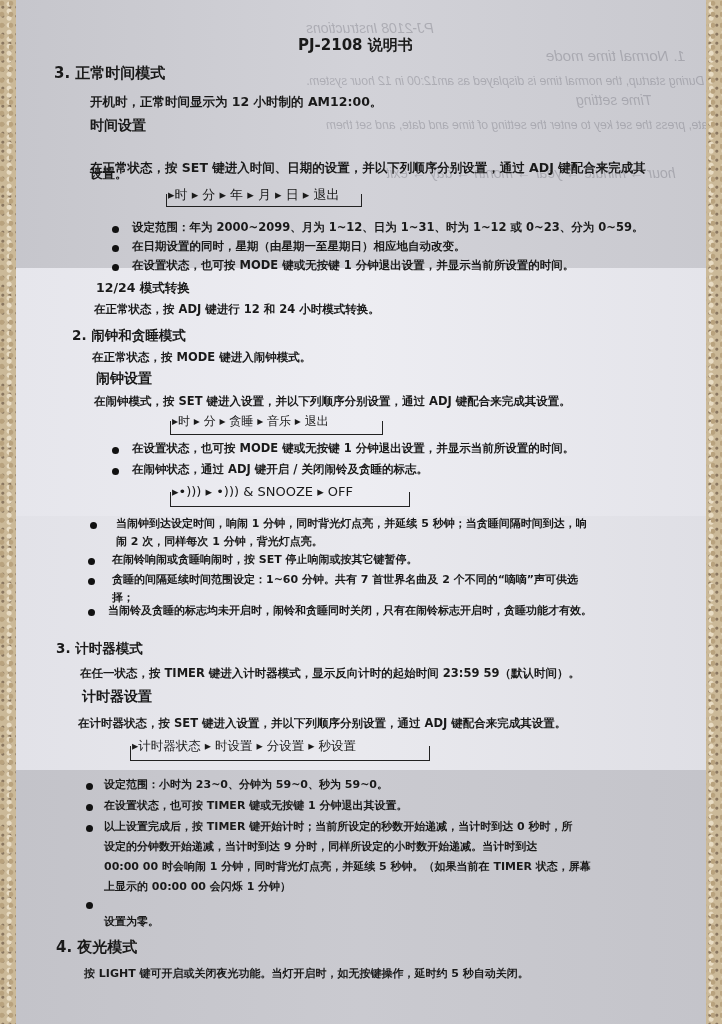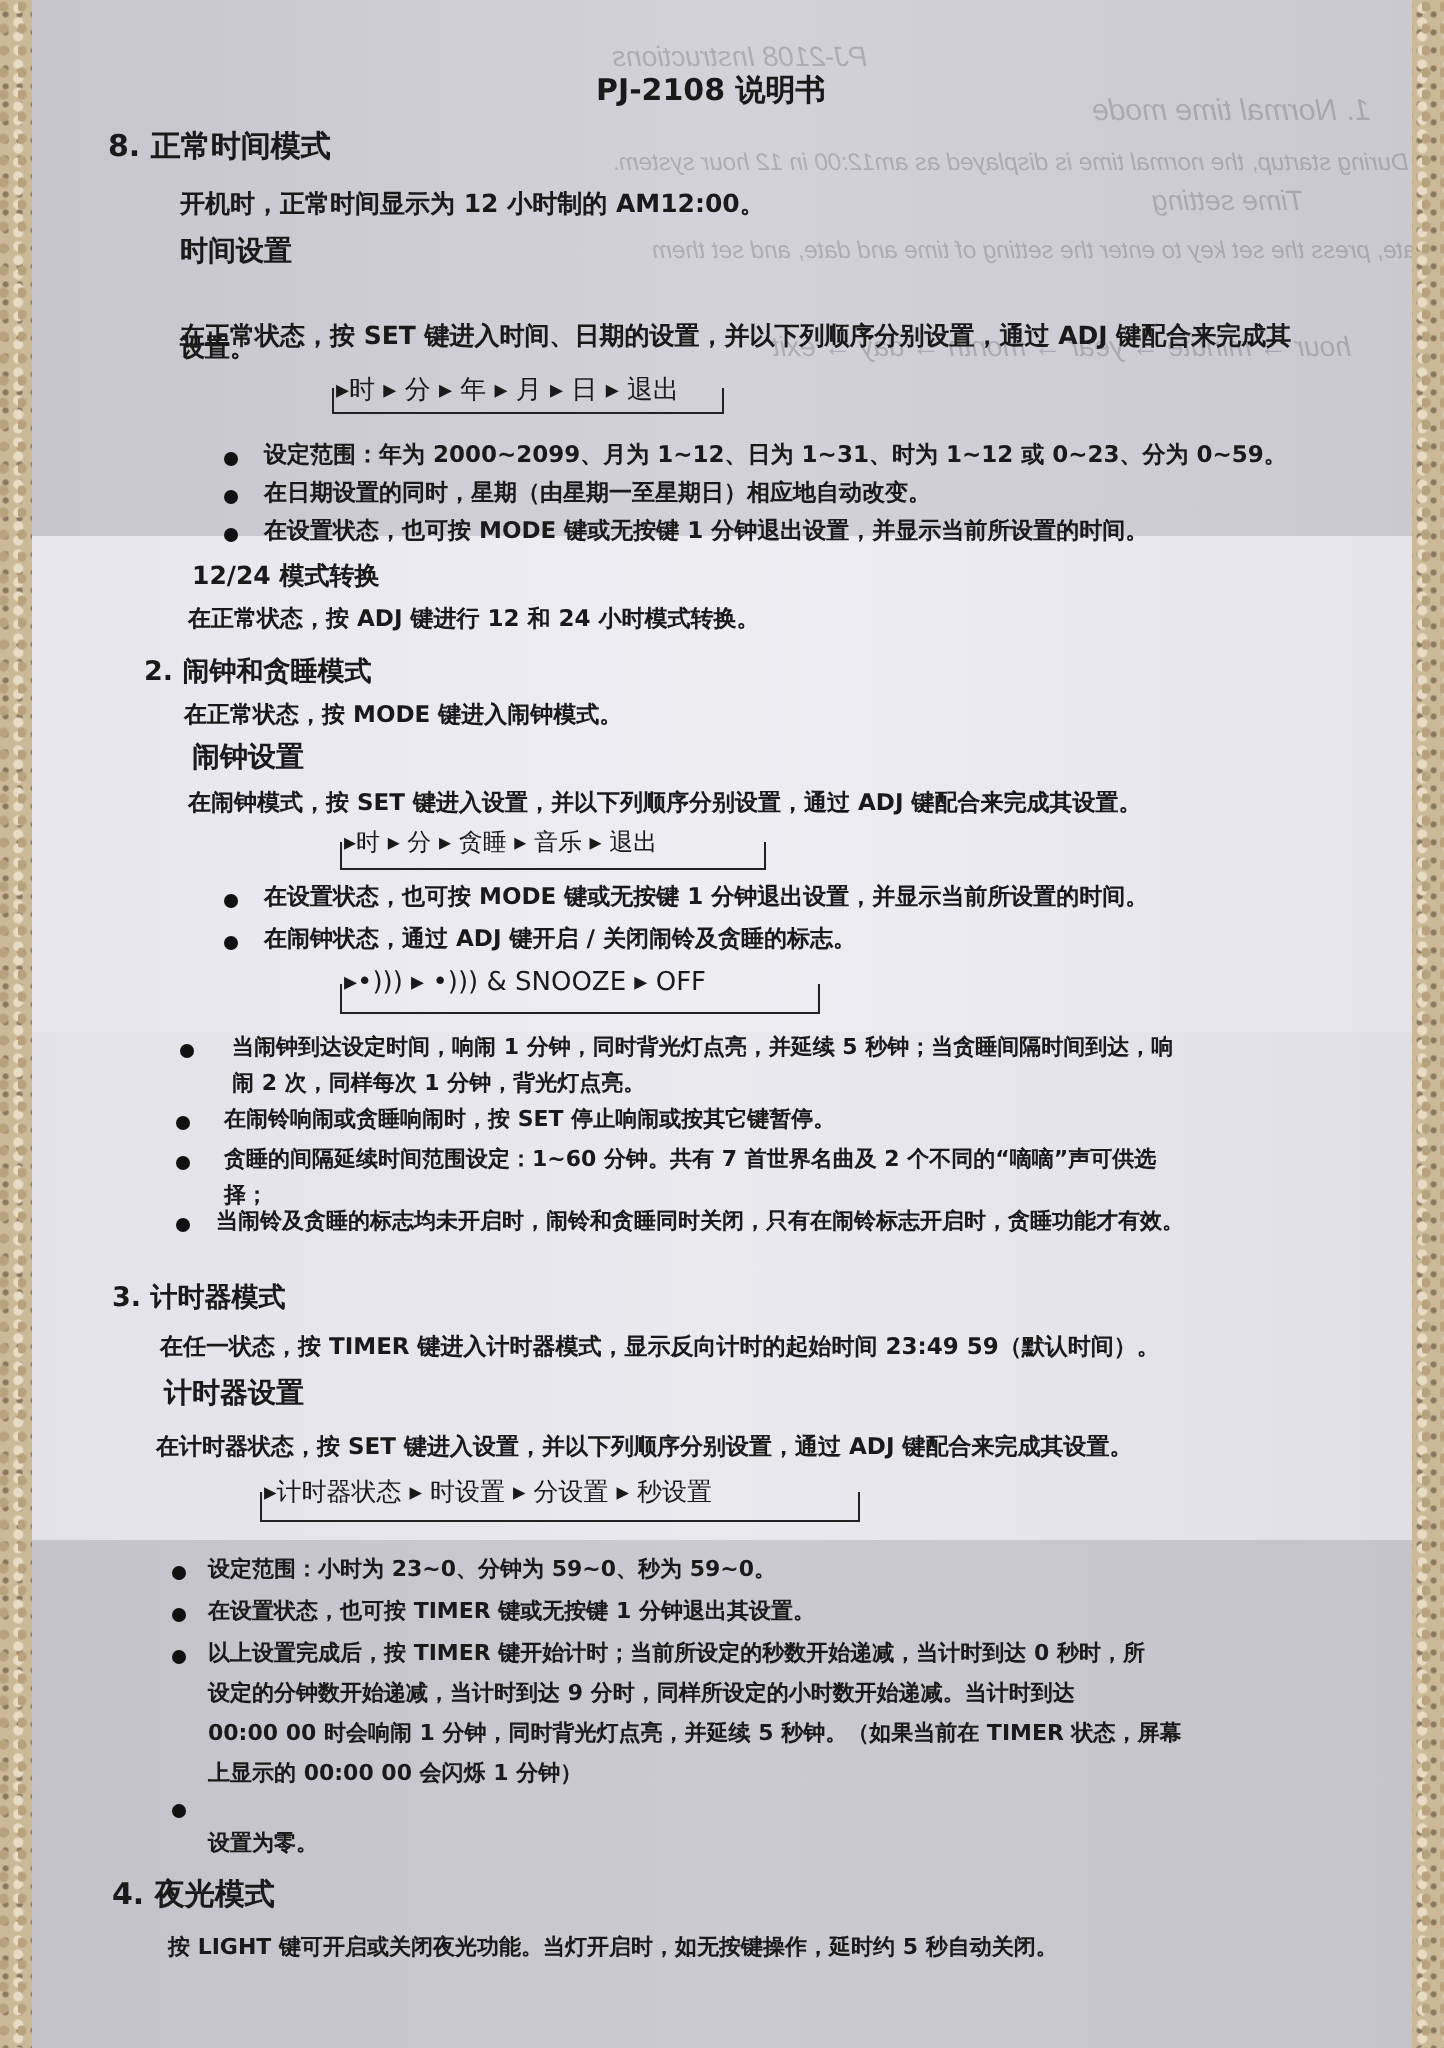--- a/index.html
+++ b/index.html
@@ -42,21 +42,21 @@
 
   <div class="ghost" style="left:290px;top:20px;font-size:14px;">PJ-2108 Instructions</div>
   <div class="ghost" style="left:530px;top:47px;font-size:15px;">1. Normal time mode</div>
   <div class="ghost" style="left:290px;top:74px;font-size:12px;">During startup, the normal time is displayed as am12:00 in 12 hour system.</div>
   <div class="ghost" style="left:560px;top:92px;font-size:14px;">Time setting</div>
   <div class="ghost" style="left:310px;top:118px;font-size:12px;">In the normal state, press the set key to enter the setting of time and date, and set them</div>
   <div class="ghost" style="left:370px;top:165px;font-size:14px;">hour → minute → year → month → day → exit</div>
 
   <div class="t title" style="left:282px;top:36px;">PJ-2108 说明书</div>
 
-  <div class="t h1" style="left:38px;top:64px;">8. 正常时间模式</div>
+  <div class="t h1" style="left:38px;top:64px;">3. 正常时间模式</div>
   <div class="t body" style="left:74px;top:94px;">开机时，正常时间显示为 12 小时制的 AM12:00。</div>
   <div class="t h2" style="left:74px;top:117px;">时间设置</div>
   <div class="t body" style="left:74px;top:160px;">在正常状态，按 SET 键进入时间、日期的设置，并以下列顺序分别设置，通过 ADJ 键配合来完成其</div>
   <div class="t body" style="left:74px;top:166px;">设置。</div>
   <div class="flow" style="left:152px;top:186px;">▸时 ▸ 分 ▸ 年 ▸ 月 ▸ 日 ▸ 退出</div>
   <div class="loop" style="left:150px;top:194px;width:194px;height:12px;"></div>
   <div class="dot" style="left:96px;top:226px;"></div>
   <div class="t bul" style="left:116px;top:220px;">设定范围：年为 2000~2099、月为 1~12、日为 1~31、时为 1~12 或 0~23、分为 0~59。</div>
   <div class="dot" style="left:96px;top:245px;"></div>
   <div class="t bul" style="left:116px;top:239px;">在日期设置的同时，星期（由星期一至星期日）相应地自动改变。</div>
@@ -83,21 +83,21 @@
   <div class="t bul" style="left:100px;top:534px;font-size:11px;">闹 2 次，同样每次 1 分钟，背光灯点亮。</div>
   <div class="dot" style="left:72px;top:558px;"></div>
   <div class="t bul" style="left:96px;top:552px;font-size:11px;">在闹铃响闹或贪睡响闹时，按 SET 停止响闹或按其它键暂停。</div>
   <div class="dot" style="left:72px;top:578px;"></div>
   <div class="t bul" style="left:96px;top:572px;font-size:11px;">贪睡的间隔延续时间范围设定：1~60 分钟。共有 7 首世界名曲及 2 个不同的“嘀嘀”声可供选</div>
   <div class="t bul" style="left:96px;top:590px;font-size:11px;">择；</div>
   <div class="dot" style="left:72px;top:609px;"></div>
   <div class="t bul" style="left:92px;top:603px;font-size:11px;">当闹铃及贪睡的标志均未开启时，闹铃和贪睡同时关闭，只有在闹铃标志开启时，贪睡功能才有效。</div>
 
   <div class="t h1" style="left:40px;top:640px;font-size:13.5px;">3. 计时器模式</div>
-  <div class="t bul" style="left:64px;top:666px;">在任一状态，按 TIMER 键进入计时器模式，显示反向计时的起始时间 23:49 59（默认时间）。</div>
+  <div class="t bul" style="left:64px;top:666px;">在任一状态，按 TIMER 键进入计时器模式，显示反向计时的起始时间 23:59 59（默认时间）。</div>
   <div class="t h2" style="left:66px;top:688px;">计时器设置</div>
   <div class="t bul" style="left:62px;top:716px;">在计时器状态，按 SET 键进入设置，并以下列顺序分别设置，通过 ADJ 键配合来完成其设置。</div>
   <div class="flow" style="left:116px;top:738px;font-size:12.5px;">▸计时器状态 ▸ 时设置 ▸ 分设置 ▸ 秒设置</div>
   <div class="loop" style="left:114px;top:746px;width:298px;height:14px;"></div>
 
   <div class="dot" style="left:70px;top:783px;"></div>
   <div class="t bul" style="left:88px;top:777px;font-size:11px;">设定范围：小时为 23~0、分钟为 59~0、秒为 59~0。</div>
   <div class="dot" style="left:70px;top:804px;"></div>
   <div class="t bul" style="left:88px;top:798px;font-size:11px;">在设置状态，也可按 TIMER 键或无按键 1 分钟退出其设置。</div>
   <div class="dot" style="left:70px;top:825px;"></div>

